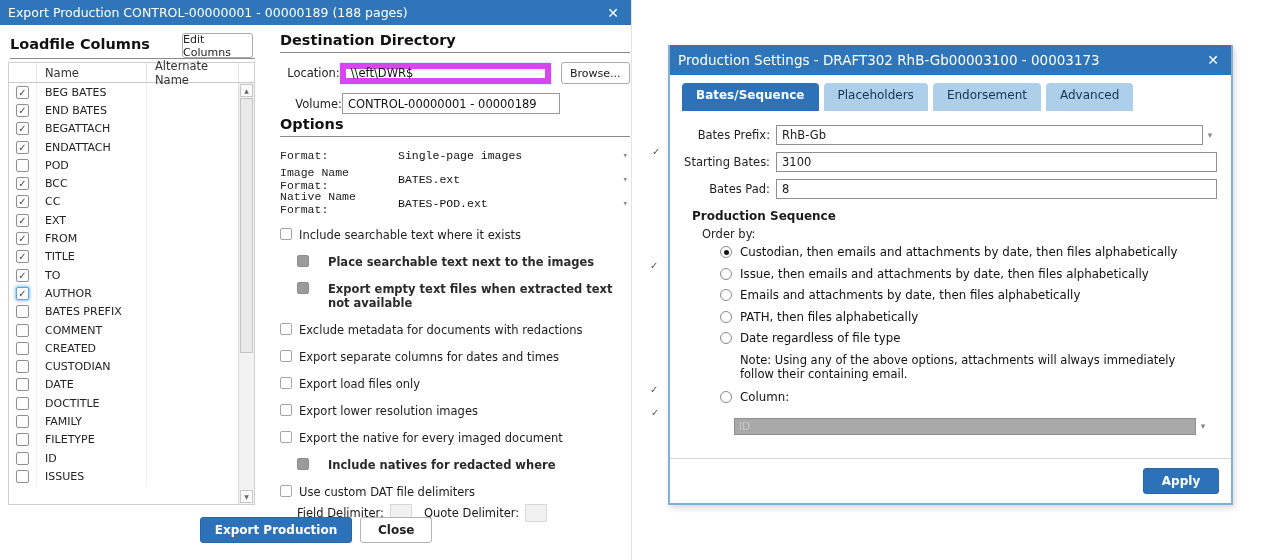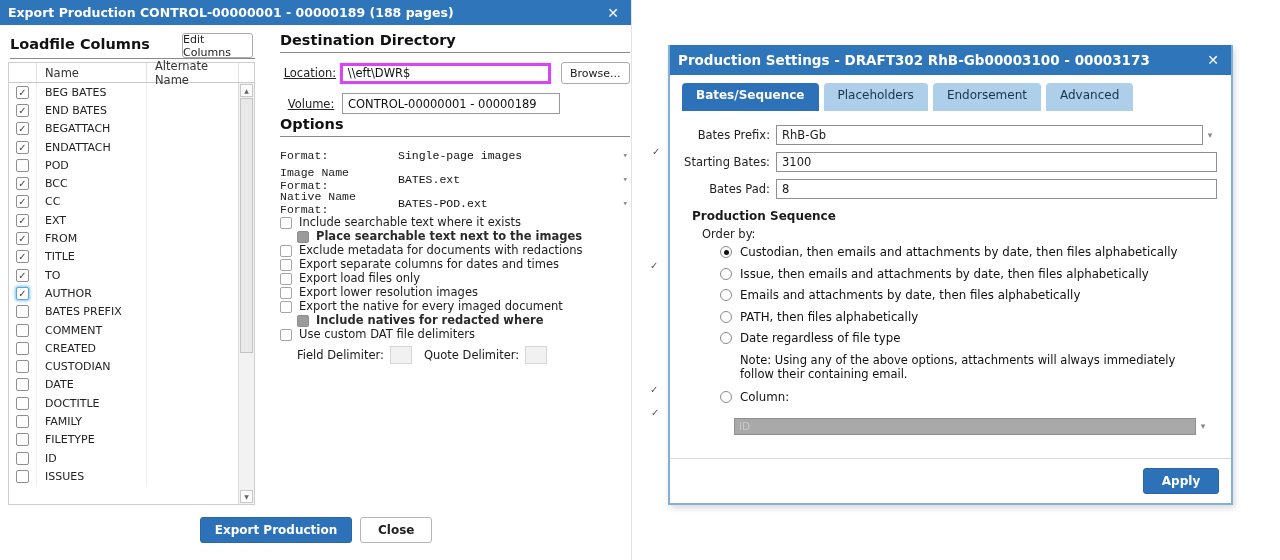--- a/index.html
+++ b/index.html
@@ -4,21 +4,21 @@
 <style>
   * { margin:0; padding:0; box-sizing:border-box; }
   html,body { width:1280px; height:560px; background:#ffffff; overflow:hidden;
     font-family:"DejaVu Sans","Liberation Sans",sans-serif; font-size:11.5px; color:#1a1a1a; }
   .abs { position:absolute; }
 
   
   #export-dialog { left:0; top:0; width:632px; height:560px; background:#fff; border-right:1px solid #e3e3e3; }
   .titlebar { height:25px; background:#2e76b9; color:#fff; display:flex; align-items:center;
     padding:0 8px; font-size:12.5px; }
-  .titlebar .ttl { flex:1; white-space:nowrap; overflow:hidden;font-weight:bold; }
+  .titlebar .ttl { flex:1; white-space:nowrap; overflow:hidden; }
   .titlebar .x { font-size:14px; font-weight:bold; cursor:default; padding:0 4px; }
 
   .h2 { font-weight:bold; font-size:14.5px; color:#111; }
   .hrule { border-bottom:1px solid #8a8a8a; margin-top:4px; }
 
   #loadfile-head { left:10px; top:36px; width:245px; }
   #edit-columns-btn { left:182px; top:33px; width:71px; height:25px; background:#fff;
     border:1px solid #ababab; border-radius:3px; font-size:11px; color:#222;
     display:flex; align-items:center; justify-content:center; cursor:pointer; }
 
@@ -38,38 +38,38 @@
     font-size:10px; line-height:11px; text-align:center; color:#444; }
   .cb.foc { box-shadow:0 0 3px 1px #7ec3ef; border-color:#5fa6d8; }
   .scroll { width:16px; flex:0 0 16px; background:#f2f2f2; border-left:1px solid #dcdcdc; position:relative; }
   .sbtn { position:absolute; left:1px; width:13px; height:13px; background:#fbfbfb; border:1px solid #c8c8c8;
     font-size:6px; color:#666; display:flex; align-items:center; justify-content:center; }
   .sthumb { position:absolute; left:1px; width:13px; background:#e9e9e9; border:1px solid #c4c4c4; }
 
   
   #dest-panel { left:280px; top:32px; width:350px; }
   .frow { display:flex; align-items:center; margin-top:9px; }
-  .flabel { width:62px; text-align:center; color:#222;text-decoration:underline; }
+  .flabel { width:62px; text-align:right; color:#222; }
   .tinput { height:21px; border:1px solid #9a9a9a; background:#fff; padding:0 5px; display:flex; align-items:center; font-size:11.5px; color:#111; }
-  #location-input { width:218px; border:3px solid #d946ef; box-shadow:0 0 2px #9fcdf0; }
+  #location-input { width:218px; border:6px solid #d946ef; box-shadow:0 0 2px #9fcdf0; }
   #volume-input { width:218px; }
   #browse-btn { margin-left:10px; width:72px; height:22px; background:#fff; border:1px solid #ababab; border-radius:3px;
     display:flex; align-items:center; justify-content:center; font-size:11px; cursor:pointer; }
 
   #options-panel { left:280px; top:116px; width:350px; }
   .drow { display:flex; align-items:center; height:24px; position:relative;font-family:Liberation Mono, monospace; }
   .dlabel { width:118px; color:#222; }
   .dvalue { color:#111; }
   .darr { position:absolute; right:2px; color:#888; font-size:9px; }
-  .optcb { display:flex; align-items:flex-end; margin-top:0; }
+  .optcb { display:flex; align-items:flex-start; margin-top:13px; }
   .optcb .cbx { width:12px; height:12px; border:1px solid #a5a5a5; background:#fff; border-radius:2px; flex:0 0 12px; }
   .optcb.dis .cbx { background:#9b9b9b; border-color:#8d8d8d; }
   .optcb .lbl { margin-left:7px; color:#1c1c1c; font-size:11.5px; }
   .optcb.dis .lbl { font-weight:bold; color:#2a2a2a; }
-  .optcb.ind { margin-left:17px; }
+  .optcb.ind { margin-left:17px;gap:12px; }
   .delimrow { display:flex; align-items:center; margin-top:5px; margin-left:17px; }
   .dinput { width:22px; height:18px; background:#f1f1f1; border:1px solid #d7d7d7; margin-left:6px; }
   .delimrow .ql { margin-left:12px; }
 
   #export-footer { left:0; top:517px; width:632px; display:flex; justify-content:center; gap:8px; }
   .btn-primary { background:#2d72b8; color:#fff; font-weight:bold; border:1px solid #2a67a5; border-radius:3px;
     height:26px; padding:0 14px; display:flex; align-items:center; justify-content:center; font-size:12px; cursor:pointer; }
   .btn-plain { background:#fff; color:#222; font-weight:bold; border:1px solid #b5b5b5; border-radius:3px;
     height:26px; width:72px; display:flex; align-items:center; justify-content:center; font-size:12px; cursor:pointer; }
 
@@ -334,20 +334,24 @@
       </div>
     <div id="options-checkboxes">
         <div class="optcb">
           <span class="cbx"></span>
           <span class="lbl">Include searchable text where it exists</span>
         </div>
         <div class="optcb ind dis">
           <span class="cbx"></span>
           <span class="lbl">Place searchable text next to the images</span>
         </div>
+        <div class="optcb ind dis">
+          <span class="cbx"></span>
+          <span class="lbl">Export empty text files when extracted text not available</span>
+        </div>
         <div class="optcb">
           <span class="cbx"></span>
           <span class="lbl">Exclude metadata for documents with redactions</span>
         </div>
         <div class="optcb">
           <span class="cbx"></span>
           <span class="lbl">Export separate columns for dates and times</span>
         </div>
         <div class="optcb">
           <span class="cbx"></span>

